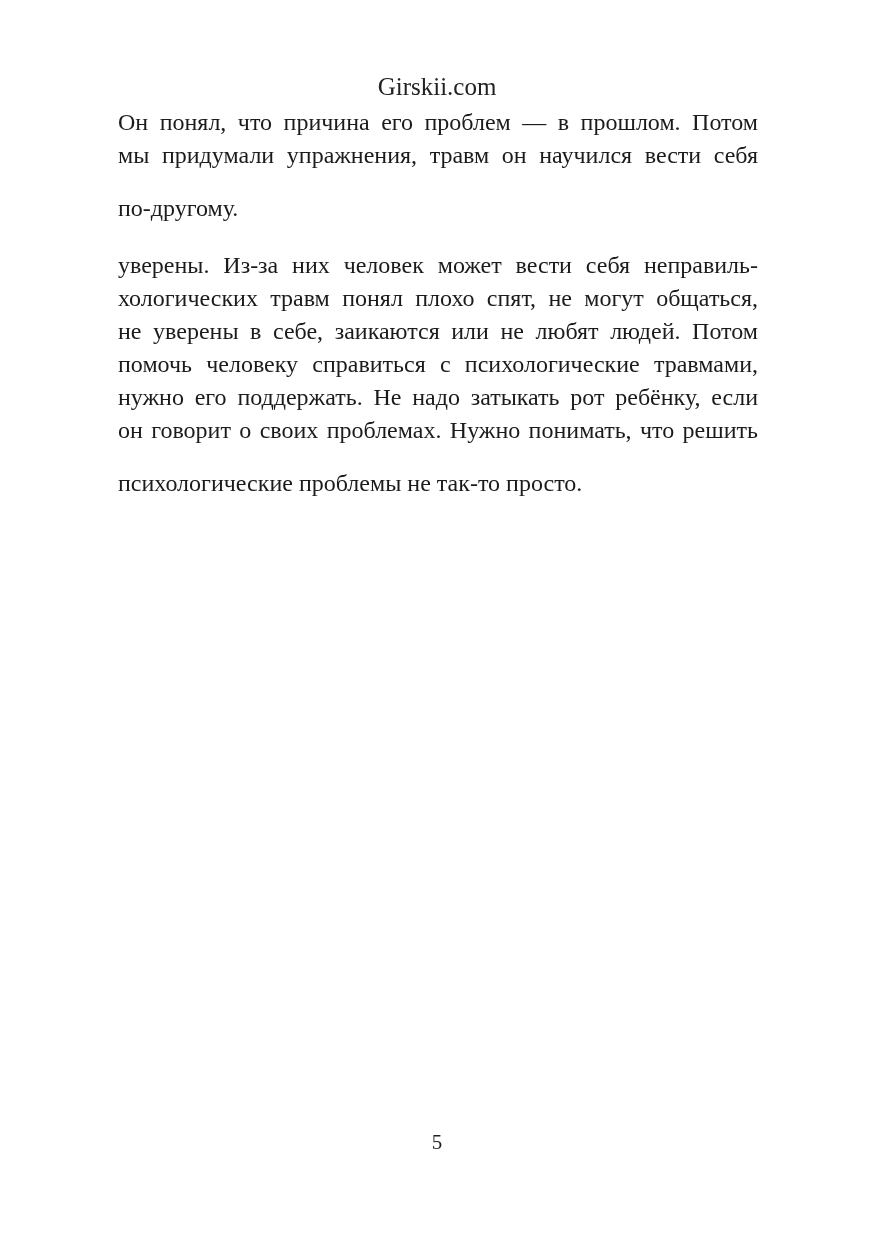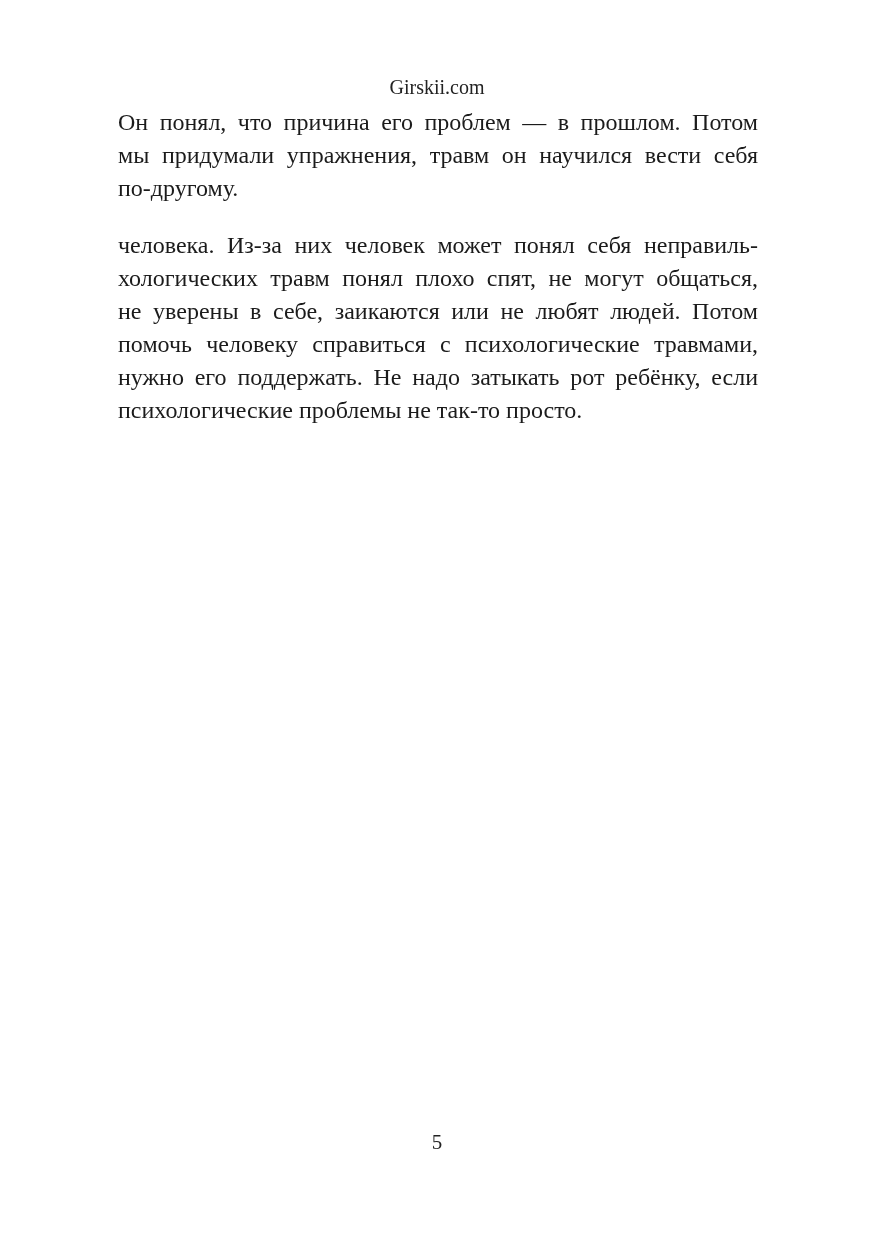--- a/index.html
+++ b/index.html
@@ -15,21 +15,21 @@
     font-family: "Liberation Serif", "DejaVu Serif", serif;
     color: #1b1b1b;
     overflow: hidden;
   }
   .page-header {
     position: absolute;
     top: 74px;
     left: 0;
     width: 874px;
     text-align: center;
-    font-size: 20px;
+    font-size: 25px;
     line-height: 26px;
     color: #222222;
   }
   .body-text {
     position: absolute;
     top: 106px;
     left: 118px;
     width: 640px;
     font-size: 24px;
     line-height: 33px;
@@ -40,20 +40,21 @@
   }
   .line {
     display: block;
     text-align: justify;
     text-align-last: justify;
     white-space: normal;
   }
   .line.last {
     text-align: left;
     text-align-last: left;
+    margin-top: 20px;
   }
   .page-number {
     position: absolute;
     top: 1128px;
     left: 0;
     width: 874px;
     text-align: center;
     font-size: 21px;
     line-height: 28px;
     color: #222222;
@@ -68,25 +69,26 @@
 
   <div class="body-text">
 
     <p class="para">
       <span class="line">Он понял, что причина его проблем — в прошлом. Потом</span>
       <span class="line">мы придумали упражнения, травм он научился вести себя</span>
       <span class="line last">по-другому.</span>
     </p>
 
     <p class="para">
-      <span class="line">человека. Из-за них человек может понял себя неправиль-</span>
+      <span class="line">уверены. Из-за них человек может вести себя неправиль-</span>
       <span class="line">хологических травм понял плохо спят, не могут общаться,</span>
       <span class="line">не уверены в себе, заикаются или не любят людей. Потом</span>
       <span class="line">помочь человеку справиться с психологические травмами,</span>
       <span class="line">нужно его поддержать. Не надо затыкать рот ребёнку, если</span>
+      <span class="line">он говорит о своих проблемах. Нужно понимать, что решить</span>
       <span class="line last">психологические проблемы не так-то просто.</span>
     </p>
 
   </div>
 
   <div class="page-number">5</div>
 
 </div>
 
 </body></html>

